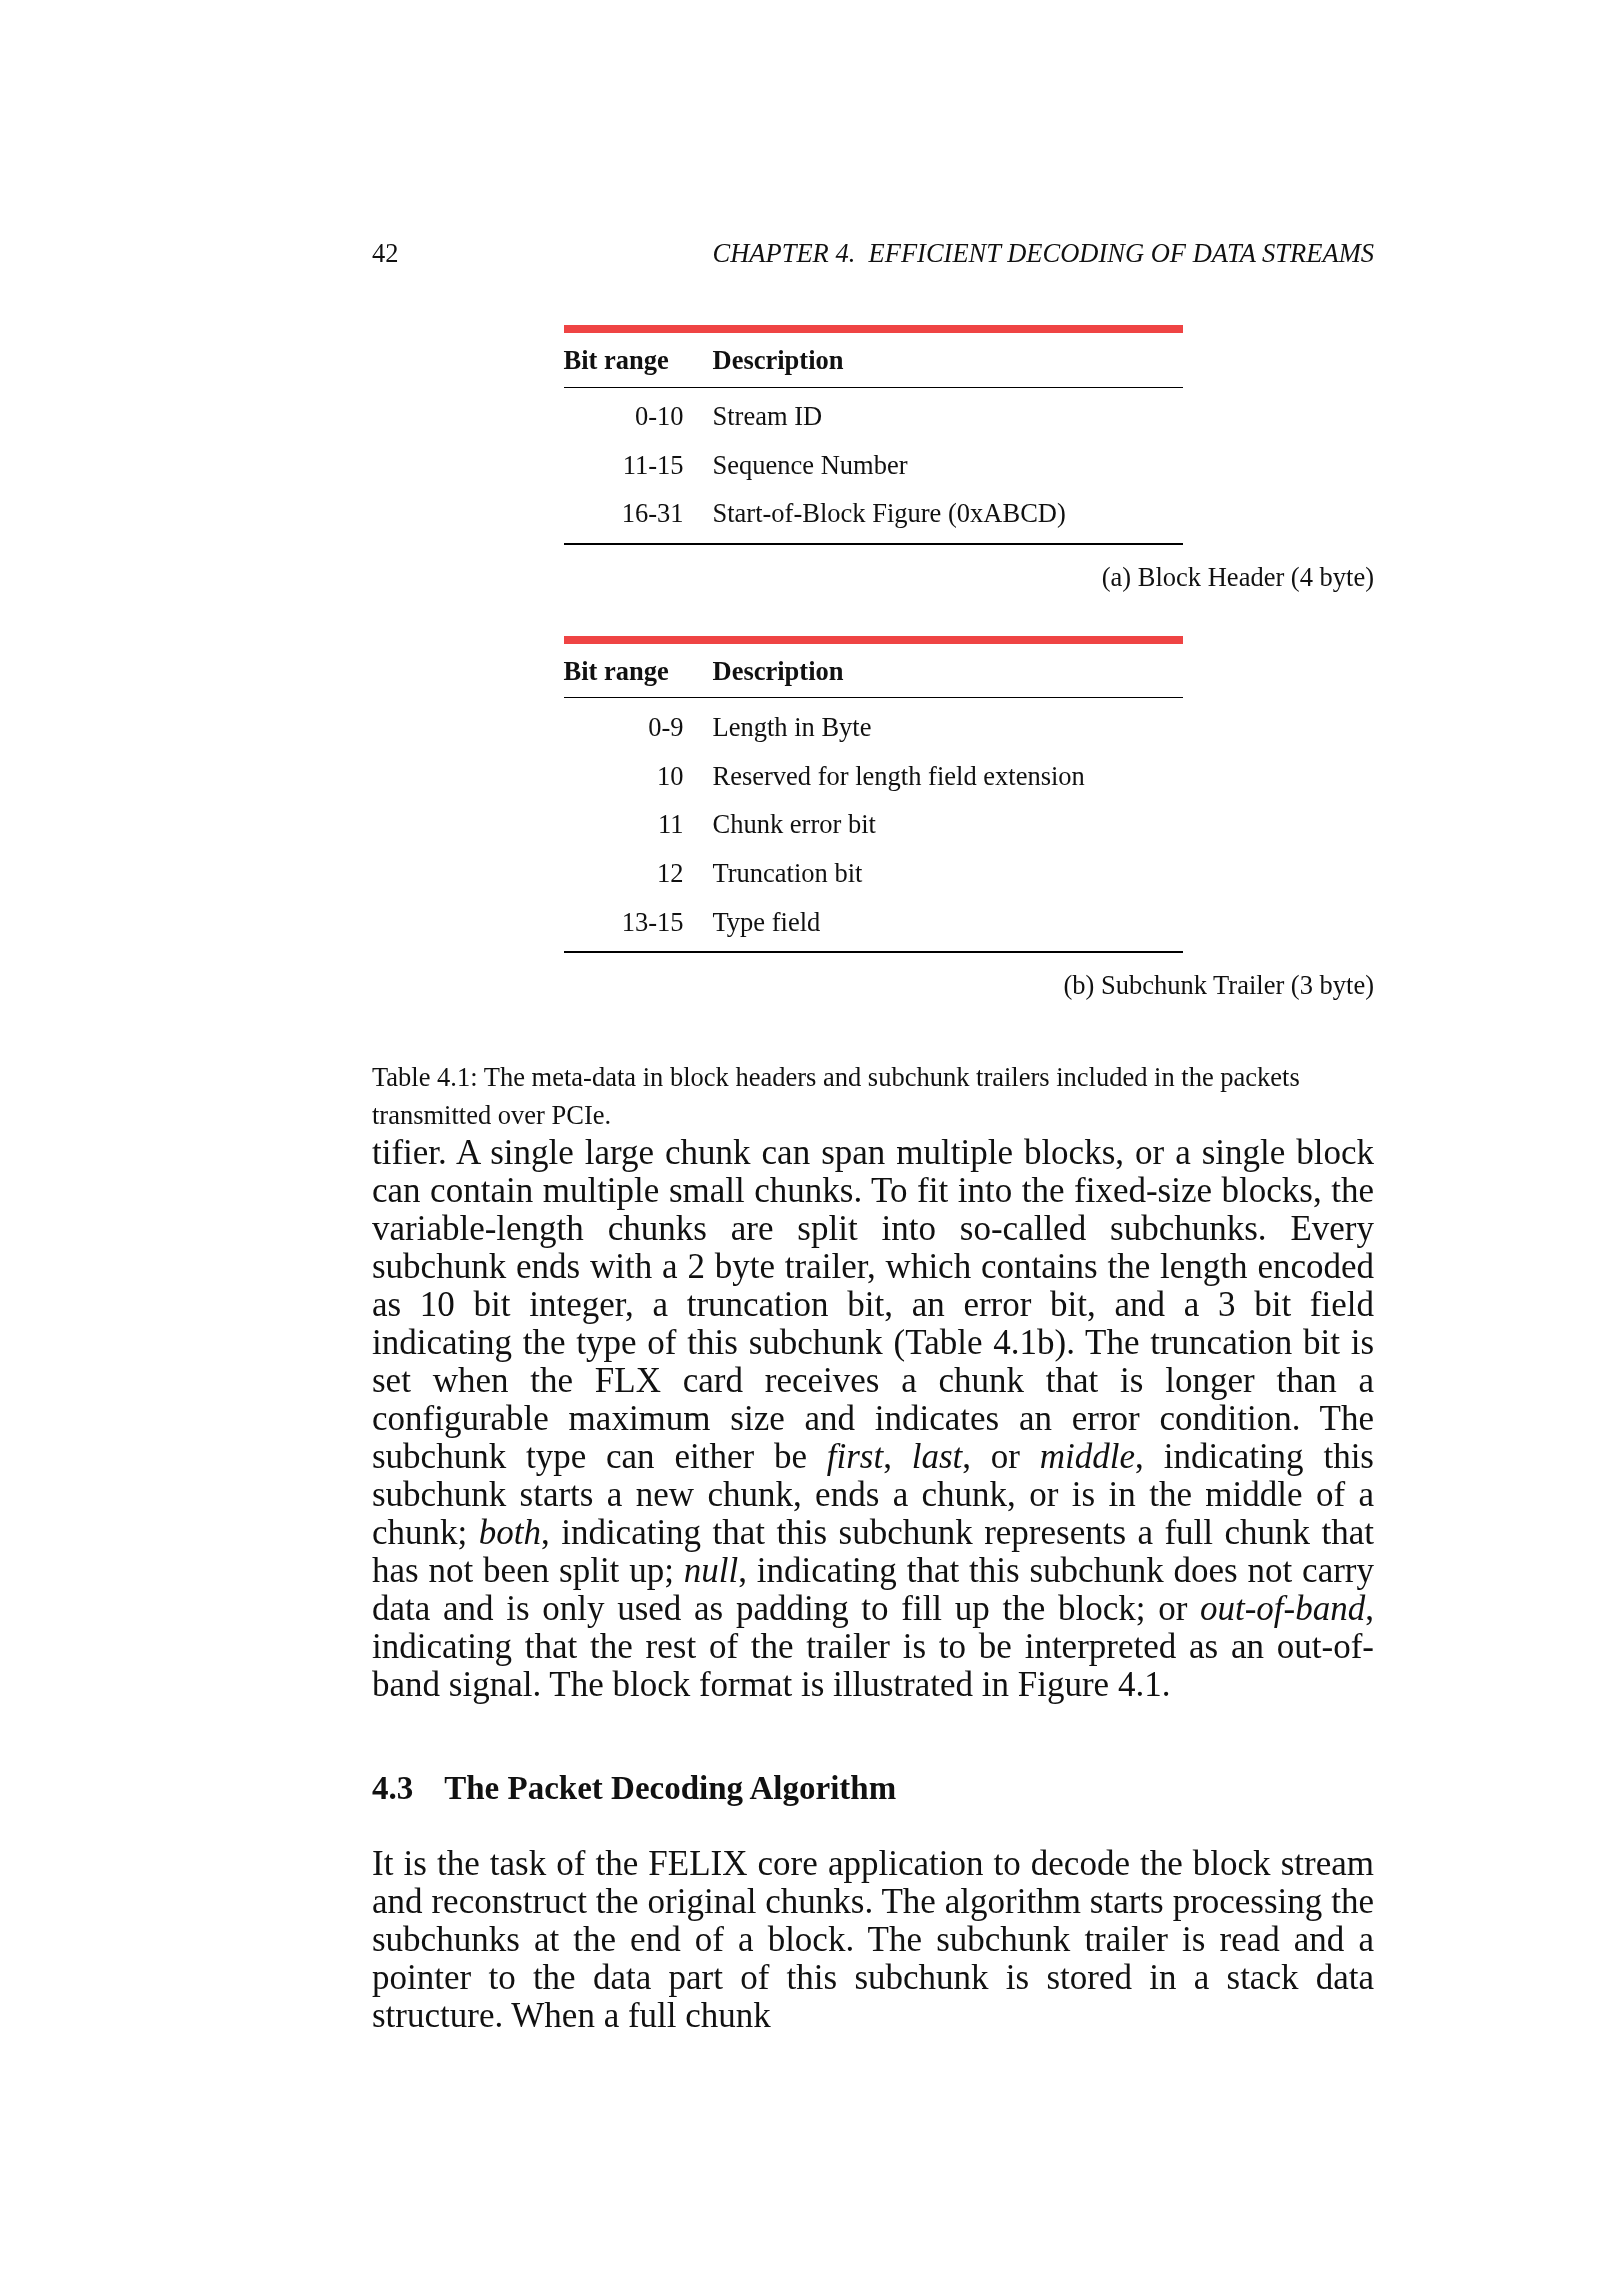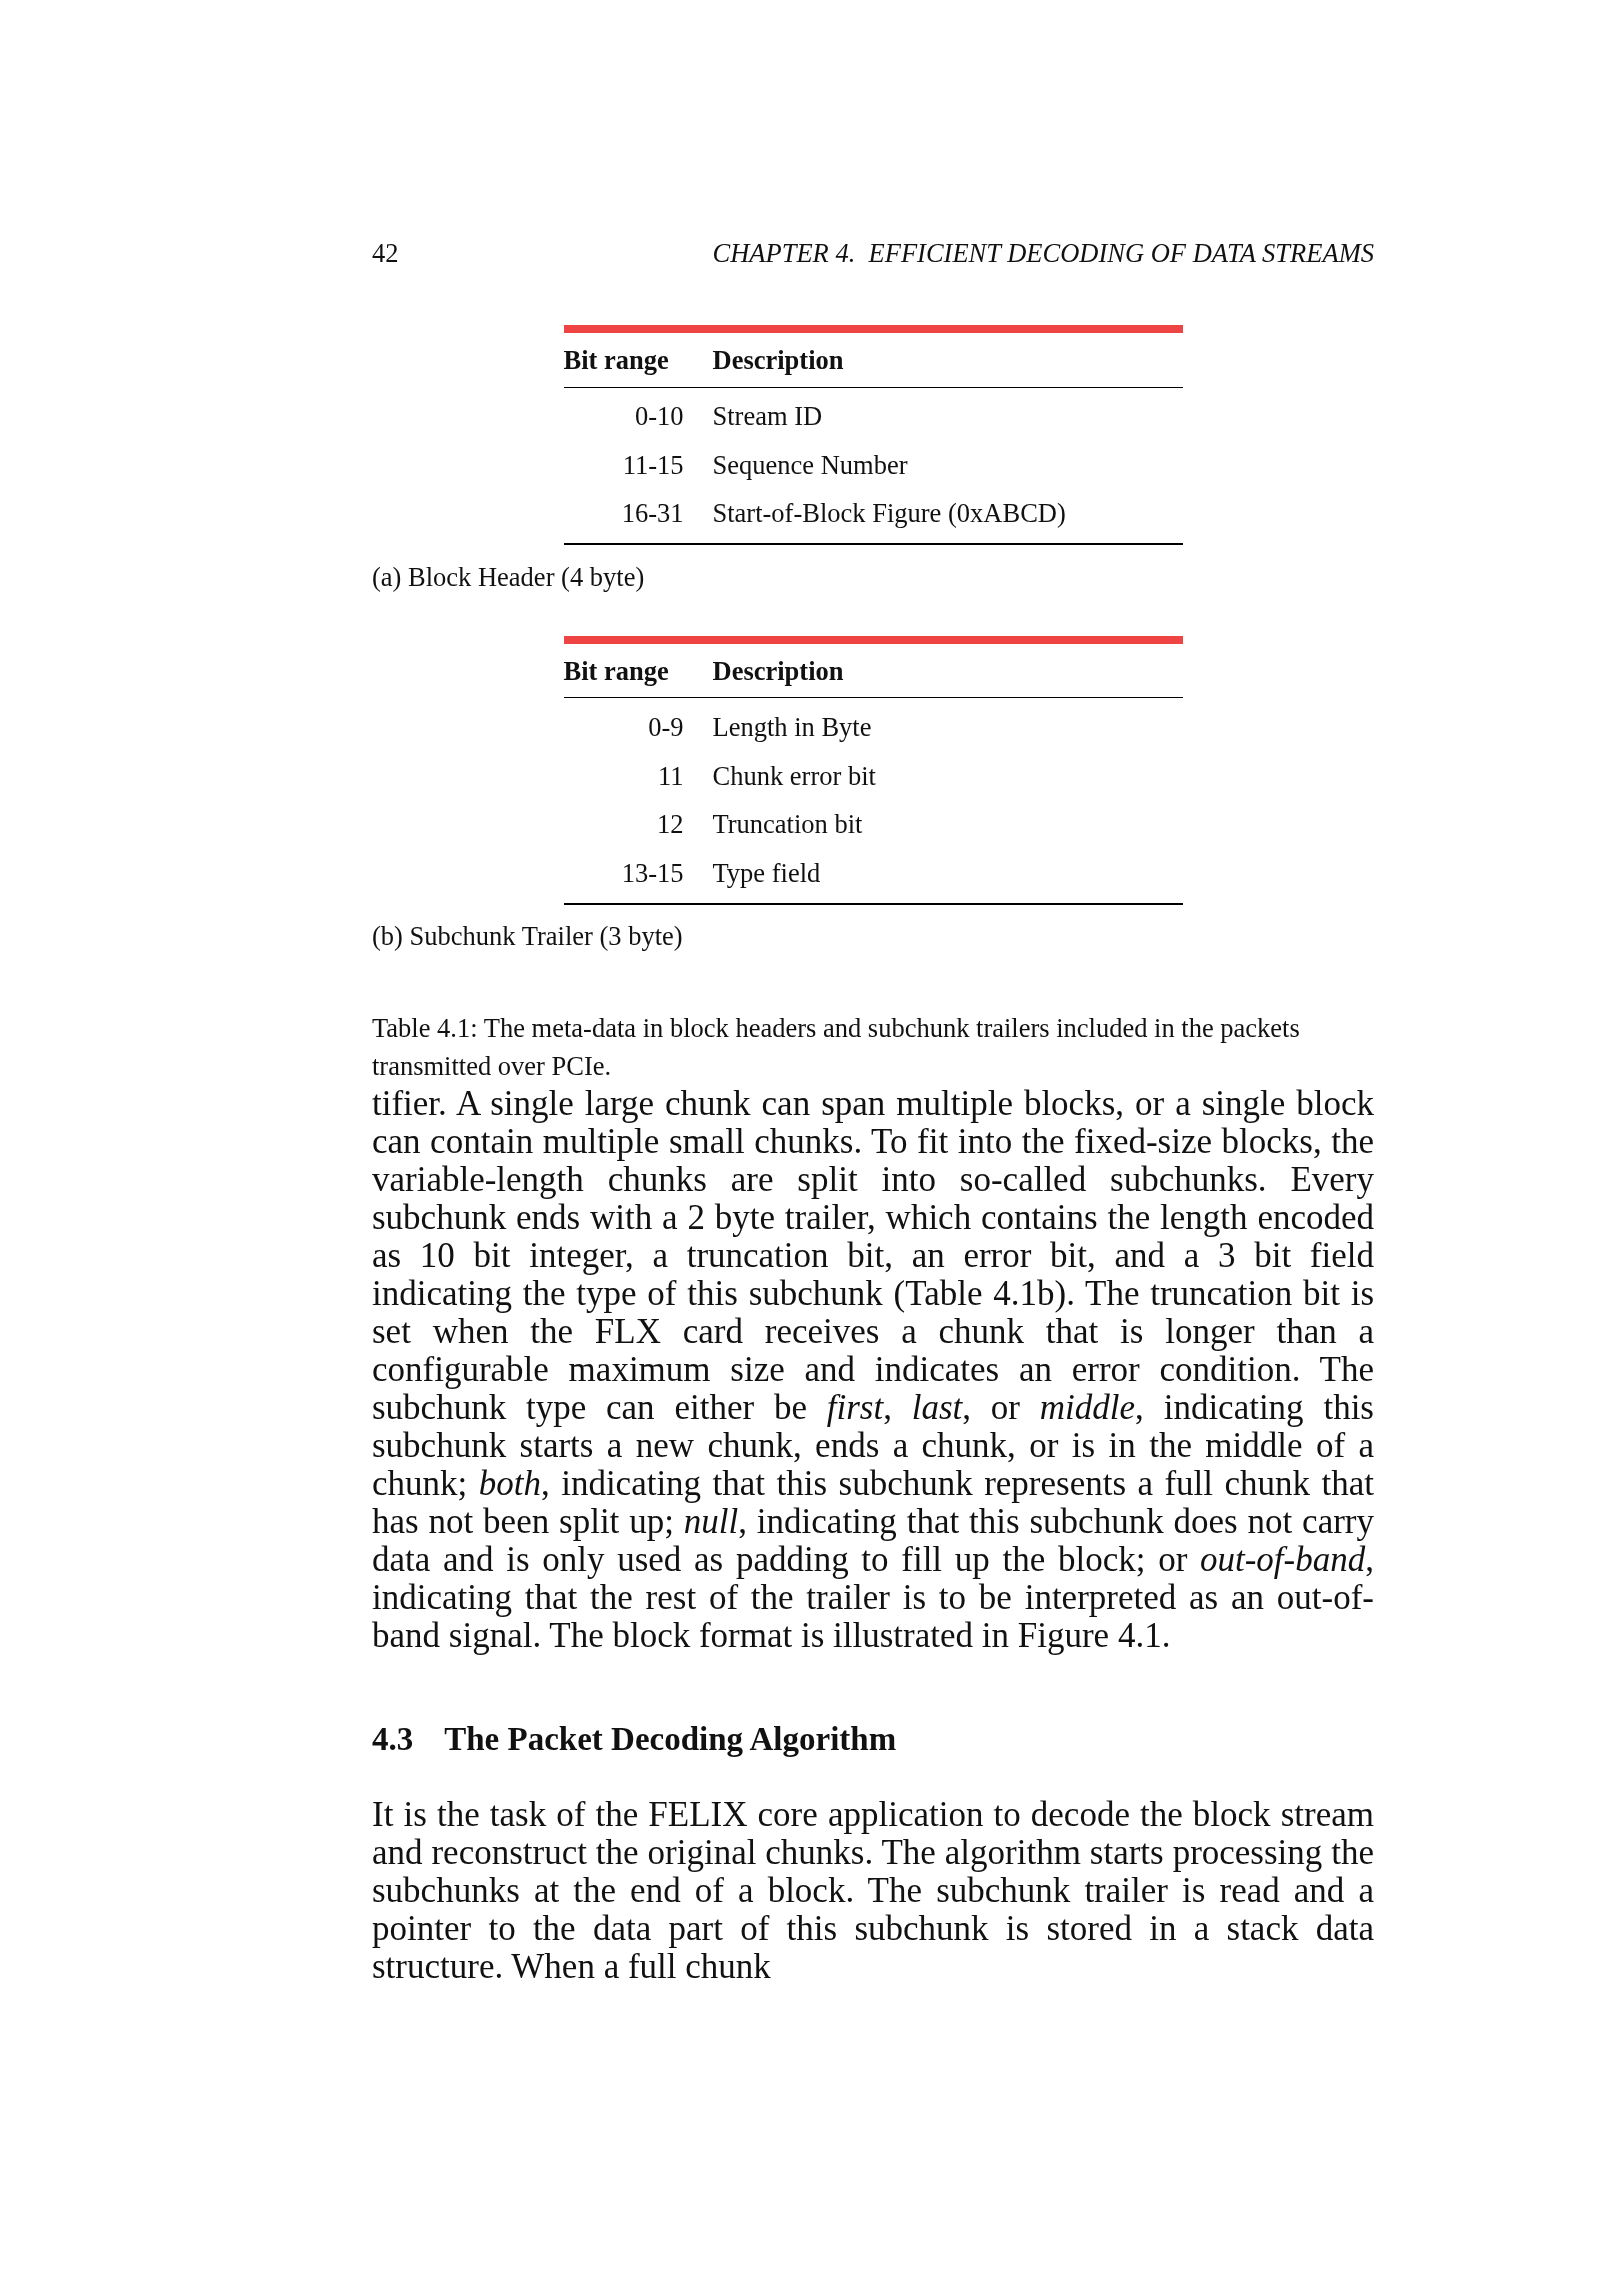--- a/index.html
+++ b/index.html
@@ -59,21 +59,21 @@
     padding: 8.8px 0;
   }
   table.booktab td.bits {
     width: 120px;
     text-align: right;
     white-space: nowrap;
   }
   table.booktab tbody tr:first-child td { padding-top: 13.7px; }
   table.booktab tbody tr:last-child td { padding-bottom: 13.7px; }
   .subcaption {
-    text-align: left;
+    text-align: right;
     font-size: 26.5px;
     margin-top: 16.7px;
   }
   
   .caption {
     font-size: 26.5px;
     line-height: 38px;
     margin: 57px 0 0 0;
   }
   
@@ -141,20 +141,24 @@
           <th class="col-bits">Bit range</th>
           <th class="col-desc">Description</th>
         </tr>
       </thead>
       <tbody>
         <tr>
           <td class="bits">0-9</td>
           <td class="desc">Length in Byte</td>
         </tr>
         <tr>
+          <td class="bits">10</td>
+          <td class="desc">Reserved for length field extension</td>
+        </tr>
+        <tr>
           <td class="bits">11</td>
           <td class="desc">Chunk error bit</td>
         </tr>
         <tr>
           <td class="bits">12</td>
           <td class="desc">Truncation bit</td>
         </tr>
         <tr>
           <td class="bits">13-15</td>
           <td class="desc">Type field</td>

